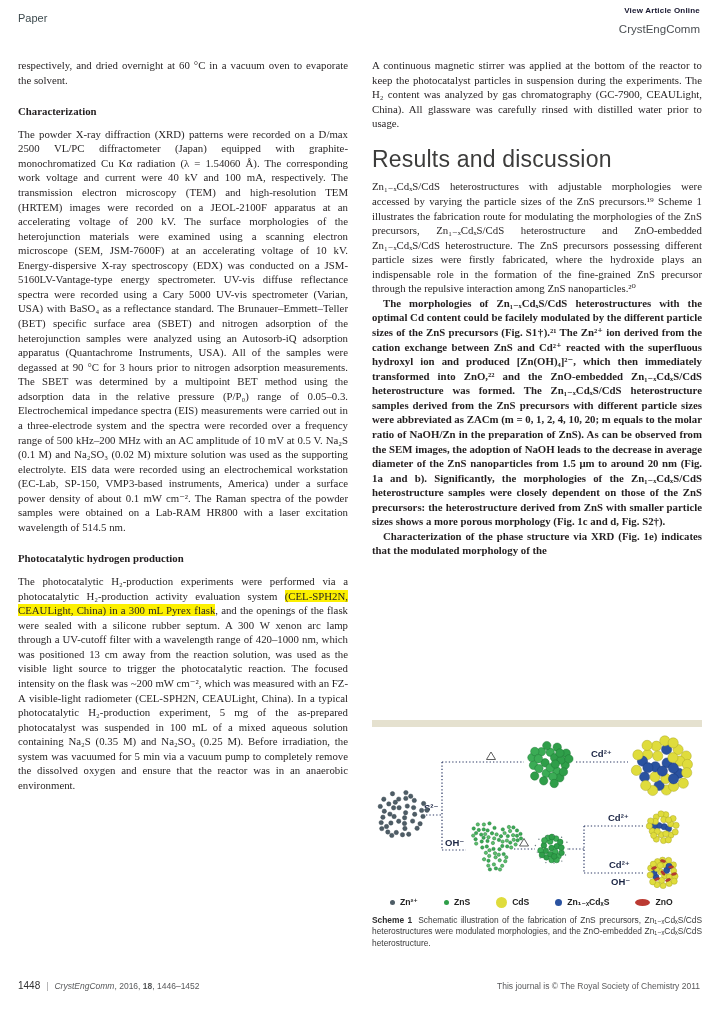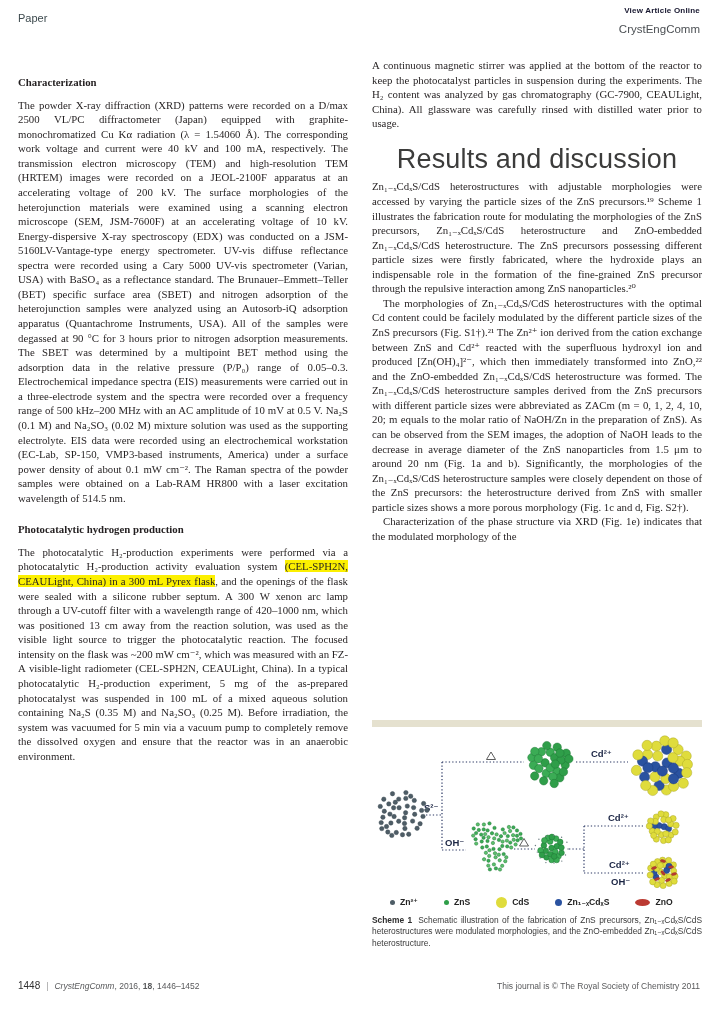--- a/index.html
+++ b/index.html
@@ -10,22 +10,22 @@
   .hdr-left{position:absolute;top:12px;left:18px;font-family:"Liberation Sans","DejaVu Sans",sans-serif;
        font-size:11px;color:#3d4a4e;}
   .hdr-right{position:absolute;top:23px;right:12px;font-family:"Liberation Sans","DejaVu Sans",sans-serif;
        font-size:11.5px;color:#4c5054;}
   .col{position:absolute;top:58px;width:330px;font-size:10.8px;line-height:14.56px;text-align:justify;}
   .col-l{left:18px;}
   .col-r{left:372px;height:930px;}
   .col p{margin:0;}
   .subhead{font-weight:bold;font-size:10.8px;margin:17px 0 8px 0;text-align:left;}
   .bighead{font-family:"Liberation Sans","DejaVu Sans",sans-serif;font-weight:400;
-       font-size:27px;color:#3c3c3b;margin:21px 0 13px 0;text-align:center;letter-spacing:.2px;}
-  .indent{text-indent:11px;}
+       font-size:23px;color:#3c3c3b;margin:21px 0 13px 0;text-align:left;letter-spacing:.2px;}
+  .indent{text-indent:11px;font-weight:bold;}
   .hl{background:#fcf000;}
   .figure{position:absolute;top:662px;left:0;width:330px;}
   .figbar{width:330px;height:7px;background:#e5e1cf;}
   .scheme-svg{display:block;width:330px;height:166px;}
   .dot-line{fill:none;stroke:#2a3763;stroke-width:1.2;stroke-dasharray:1.3 2.1;}
   .tri{fill:#ffffff;stroke:#4a4a4a;stroke-width:0.9;}
   .slabel{font-family:"Liberation Sans","DejaVu Sans",sans-serif;font-size:9.5px;font-weight:bold;fill:#1b2544;}
   .legend{display:flex;align-items:center;gap:4px;margin-top:2px;
        font-family:"Liberation Sans","DejaVu Sans",sans-serif;font-size:8.6px;font-weight:bold;color:#232323;}
   .leg-item{display:flex;align-items:center;margin-left:22px;}
@@ -49,20 +49,21 @@
 </head>
 <body>
 
 <div class="page">
 
   <div class="vao">View Article Online</div>
   <div class="hdr-left">Paper</div>
   <div class="hdr-right">CrystEngComm</div>
 
   <div class="col col-l">
+    <p>respectively, and dried overnight at 60 °C in a vacuum oven to evaporate the solvent.</p>
     <div class="subhead">Characterization</div>
     <p>The powder X-ray diffraction (XRD) patterns were recorded on a D/max 2500 VL/PC diffractometer (Japan) equipped with graphite-monochromatized Cu Kα radiation (λ = 1.54060 Å). The corresponding work voltage and current were 40 kV and 100 mA, respectively. The transmission electron microscopy (TEM) and high-resolution TEM (HRTEM) images were recorded on a JEOL-2100F apparatus at an accelerating voltage of 200 kV. The surface morphologies of the heterojunction materials were examined using a scanning electron microscope (SEM, JSM-7600F) at an accelerating voltage of 10 kV. Energy-dispersive X-ray spectroscopy (EDX) was conducted on a JSM-5160LV-Vantage-type energy spectrometer. UV-vis diffuse reflectance spectra were recorded using a Cary 5000 UV-vis spectrometer (Varian, USA) with BaSO₄ as a reflectance standard. The Brunauer–Emmett–Teller (BET) specific surface area (SBET) and nitrogen adsorption of the heterojunction samples were analyzed using an Autosorb-iQ adsorption apparatus (Quantachrome Instruments, USA). All of the samples were degassed at 90 °C for 3 hours prior to nitrogen adsorption measurements. The SBET was determined by a multipoint BET method using the adsorption data in the relative pressure (P/P₀) range of 0.05–0.3. Electrochemical impedance spectra (EIS) measurements were carried out in a three-electrode system and the spectra were recorded over a frequency range of 500 kHz–200 MHz with an AC amplitude of 10 mV at 0.5 V. Na₂S (0.1 M) and Na₂SO₃ (0.02 M) mixture solution was used as the supporting electrolyte. EIS data were recorded using an electrochemical workstation (EC-Lab, SP-150, VMP3-based instruments, America) under a surface power density of about 0.1 mW cm⁻². The Raman spectra of the powder samples were obtained on a Lab-RAM HR800 with a laser excitation wavelength of 514.5 nm.</p>
     <div class="subhead">Photocatalytic hydrogen production</div>
     <p><span>The photocatalytic H₂-production experiments were performed via a photocatalytic H₂-production activity evaluation system </span><span class="hl">(CEL-SPH2N, CEAULight, China) in a 300 mL Pyrex flask</span><span>, and the openings of the flask were sealed with a silicone rubber septum. A 300 W xenon arc lamp through a UV-cutoff filter with a wavelength range of 420–1000 nm, which was positioned 13 cm away from the reaction solution, was used as the visible light source to trigger the photocatalytic reaction. The focused intensity on the flask was ~200 mW cm⁻², which was measured with an FZ-A visible-light radiometer (CEL-SPH2N, CEAULight, China). In a typical photocatalytic H₂-production experiment, 5 mg of the as-prepared photocatalyst was suspended in 100 mL of a mixed aqueous solution containing Na₂S (0.35 M) and Na₂SO₃ (0.25 M). Before irradiation, the system was vacuumed for 5 min via a vacuum pump to completely remove the dissolved oxygen and ensure that the reactor was in an anaerobic environment.</span></p>
   </div>
 
   <div class="col col-r">
     <p>A continuous magnetic stirrer was applied at the bottom of the reactor to keep the photocatalyst particles in suspension during the experiments. The H₂ content was analyzed by gas chromatography (GC-7900, CEAULight, China). All glassware was carefully rinsed with distilled water prior to usage.</p>
     <div class="bighead">Results and discussion</div>
     <p>Zn₁₋ₓCdₓS/CdS heterostructures with adjustable morphologies were accessed by varying the particle sizes of the ZnS precursors.¹⁹ Scheme 1 illustrates the fabrication route for modulating the morphologies of the ZnS precursors, Zn₁₋ₓCdₓS/CdS heterostructure and ZnO-embedded Zn₁₋ₓCdₓS/CdS heterostructure. The ZnS precursors possessing different particle sizes were firstly fabricated, where the hydroxide plays an indispensable role in the formation of the fine-grained ZnS precursor through the repulsive interaction among ZnS nanoparticles.²⁰</p>

